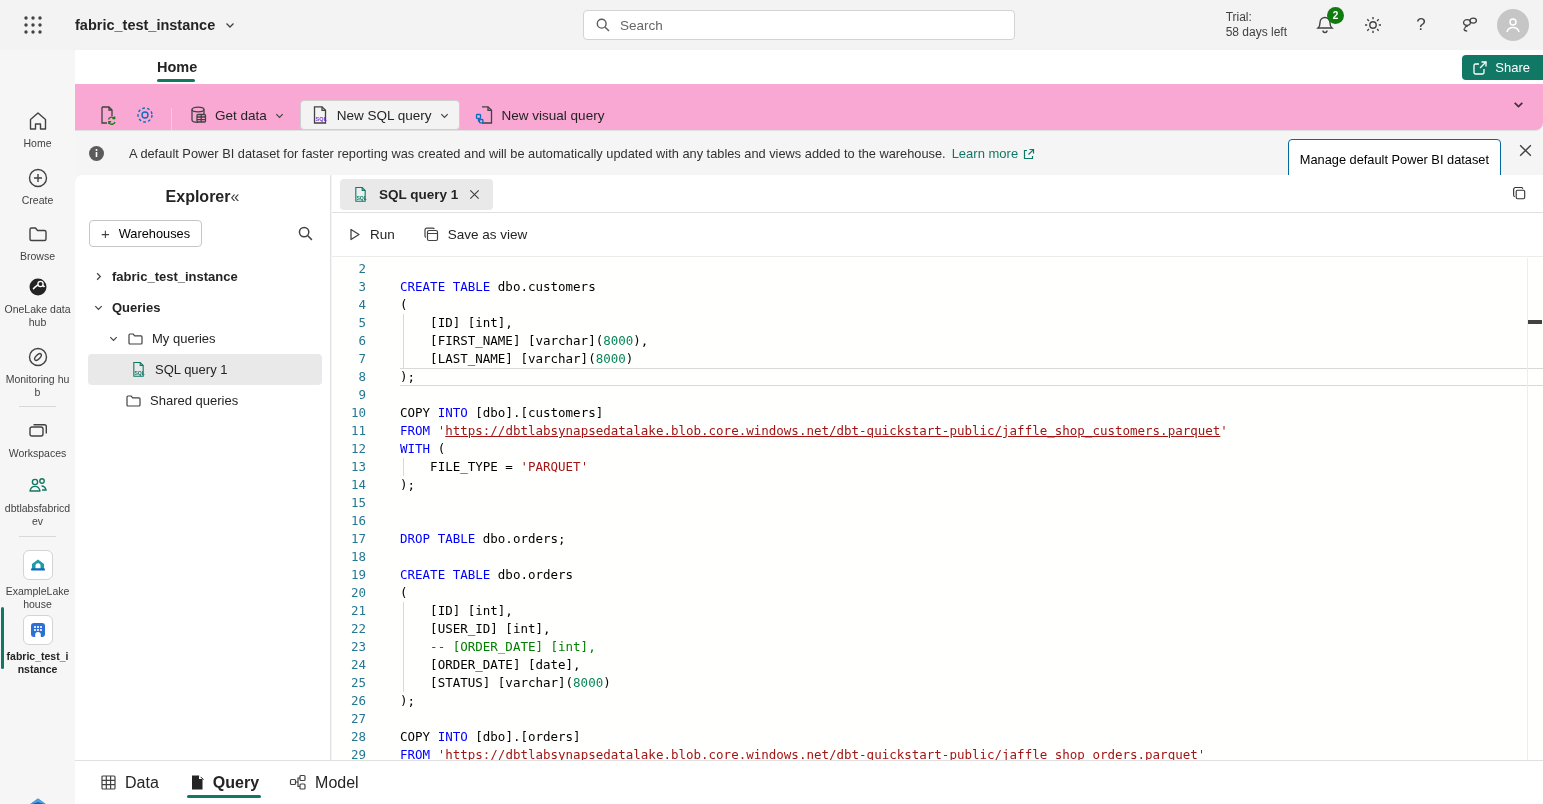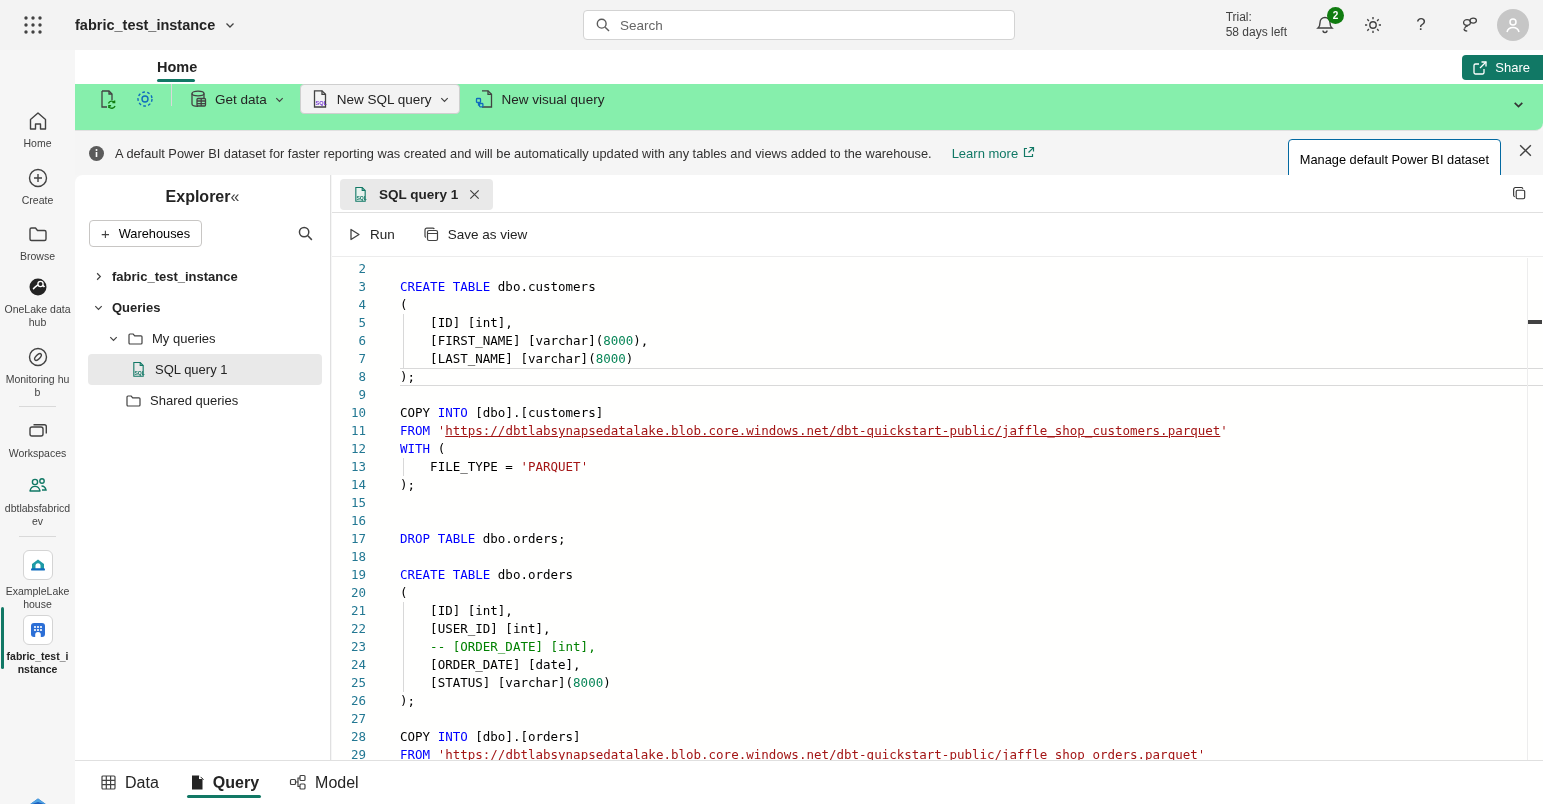--- a/index.html
+++ b/index.html
@@ -18,30 +18,30 @@
   .hicon{width:48px;height:50px;display:flex;align-items:center;justify-content:center;position:relative;cursor:pointer;color:#424242}
   .badge{position:absolute;top:7px;right:5px;background:#107C10;color:#fff;font-size:10px;font-weight:700;min-width:17px;height:17px;border-radius:9px;display:flex;align-items:center;justify-content:center}
   .qmark{font-size:17px;color:#424242}
   .avatar{width:32px;height:32px;border-radius:50%;background:#C6C6C6;margin:0 14px 0 4px;display:flex;align-items:center;justify-content:center;cursor:pointer}
 
   
   .row2{position:absolute;top:50px;left:75px;right:0;height:34px;background:#fff}
   .home-tab{position:absolute;left:82px;top:0;height:34px;display:flex;align-items:center;font-size:14.5px;font-weight:700;cursor:pointer}
   .home-underline{position:absolute;left:82px;bottom:2px;width:38px;height:3px;background:#117865;border-radius:2px}
   .share-btn{position:absolute;right:0;top:5px;height:25px;background:#117865;color:#fff;display:flex;align-items:center;gap:7px;padding:0 13px 0 10px;border-radius:4px 0 0 4px;font-size:13px;cursor:pointer}
-  .row3{position:absolute;top:84px;left:75px;right:0;height:47px;background:#86efac;border-bottom:1px solid #E1E1E1;border-radius:0 0 8px 0;display:flex;align-items:flex-start}
+  .row3{position:absolute;top:84px;left:75px;right:0;height:47px;background:#f9a8d4;border-bottom:1px solid #E1E1E1;border-radius:0 0 8px 0;display:flex;align-items:flex-end}
   .tb{display:flex;align-items:center;gap:7px;font-size:13.5px;padding:0 9px;height:30px;border-radius:4px;cursor:pointer;color:#242424}
   .tb-pressed{background:#F3F3F3;border:1px solid #CFCFCF}
   .tb-div{width:1px;height:22px;background:#D9D9D9;margin:0 7px}
   .ribbon-expand{position:absolute;right:18px;top:14px;cursor:pointer;color:#424242}
 
   
   .banner{position:absolute;top:131px;left:75px;right:0;height:44px;background:#F5F5F5;display:flex;align-items:center}
-  .banner-text{font-size:12.8px;color:#323130;margin-left:10px}
-  .learn-more{color:#117865;text-decoration:none;margin-left:20px;display:inline-flex;align-items:flex-start;gap:4px;cursor:pointer}
+  .banner-text{font-size:12.8px;color:#323130;margin-left:24px}
+  .learn-more{color:#117865;text-decoration:none;margin-left:6px;display:inline-flex;align-items:flex-end;gap:4px;cursor:pointer}
   .manage-btn{position:absolute;right:42px;top:8px;height:40px;border:1px solid #0369a1;border-radius:4px;background:#fff;font-size:12.8px;padding:0 11px;display:flex;align-items:center;cursor:pointer;font-family:inherit}
   .banner-close{position:absolute;right:10px;top:12px;cursor:pointer;color:#424242}
 
   
   .rail{position:absolute;left:0;top:50px;width:75px;bottom:0;background:#F6F6F6}
   .rail-item{position:absolute;left:0;width:75px;display:flex;flex-direction:column;align-items:center;gap:5px;font-size:10.5px;color:#424242;text-align:center;line-height:13px;cursor:pointer}
   .rail-item .lbl{width:68px;word-break:break-all}
   .rail-item.active .lbl{font-weight:700;color:#242424}
   .rail-div{position:absolute;left:19px;width:37px;border-top:1px solid #D9D9D9}
   .rail-bar{position:absolute;left:1px;width:3px;height:62px;background:#117865;border-radius:2px}

